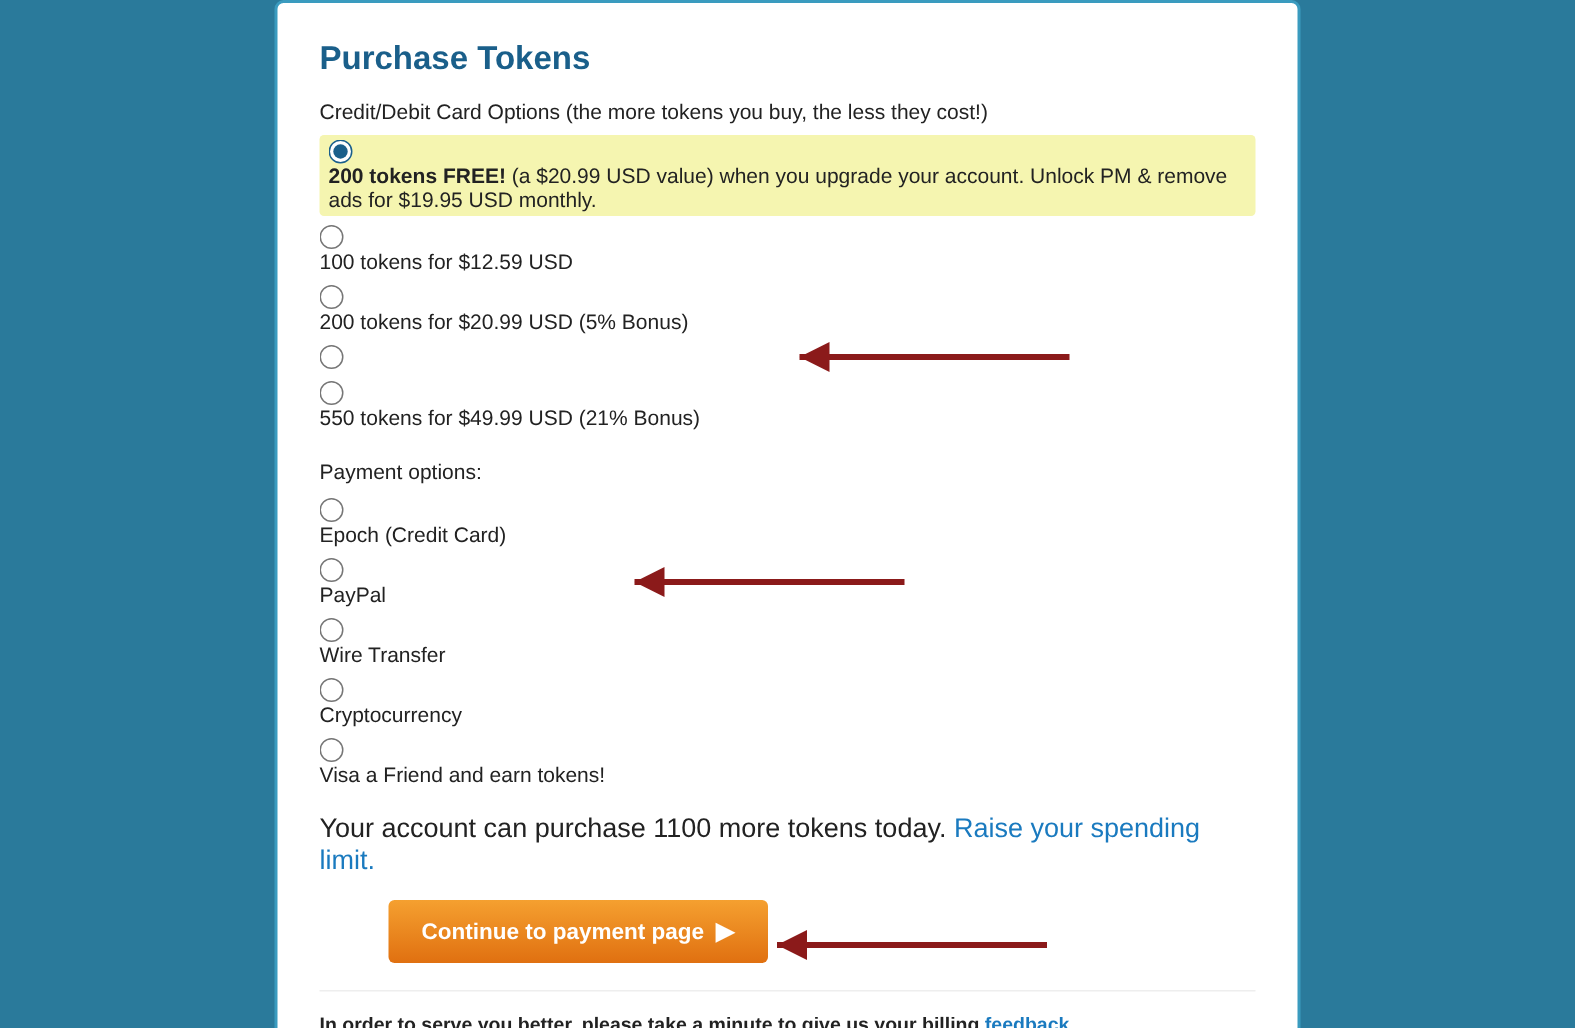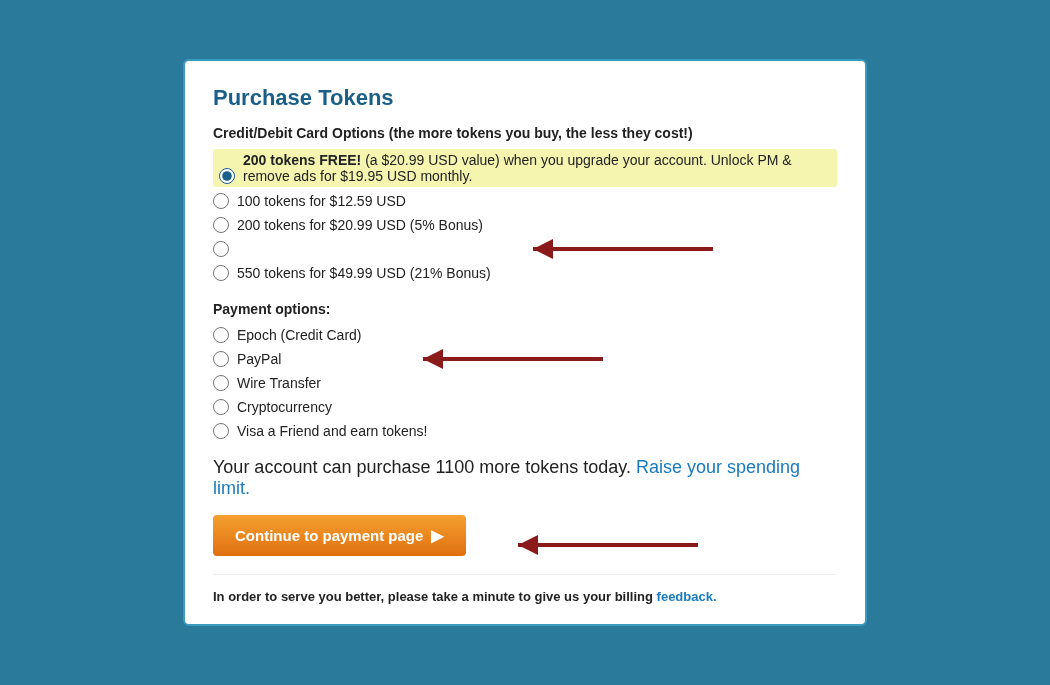--- a/index.html
+++ b/index.html
@@ -22,32 +22,33 @@
       max-width: 98vw;
       position: relative;
     }
     .page-title {
       color: #1a5f8a;
       font-size: 22px;
       font-weight: bold;
       margin-bottom: 14px;
     }
     .section-label {
-      font-weight: bold;
+      font-weight: normal;
       margin-bottom: 8px;
       font-size: 14px;
     }
     .token-options {
       margin-bottom: 18px;
     }
     .option-row {
       display: flex;
-      align-items: flex-end;
+      align-items: flex-start;
       margin-bottom: 4px;
       padding: 2px 0;
+      flex-direction: column;
     }
     .option-row.highlighted {
       background: #f5f5b0;
       border-radius: 3px;
       padding: 3px 6px;
     }
     .option-row input[type="radio"] {
       margin-right: 8px;
       accent-color: #1a5f8a;
       width: 16px;
@@ -81,20 +82,21 @@
       font-weight: bold;
       font-size: 15px;
       border: none;
       border-radius: 4px;
       padding: 11px 22px;
       cursor: pointer;
       display: flex;
       align-items: center;
       gap: 8px;
       margin-bottom: 18px;
+      margin-left: 46px;
     }
     .continue-btn .arrow {
       font-size: 16px;
     }
     .feedback-text {
       font-size: 13px;
       color: #222;
       border-top: 1px solid #eee;
       padding-top: 14px;
       font-weight: bold;

